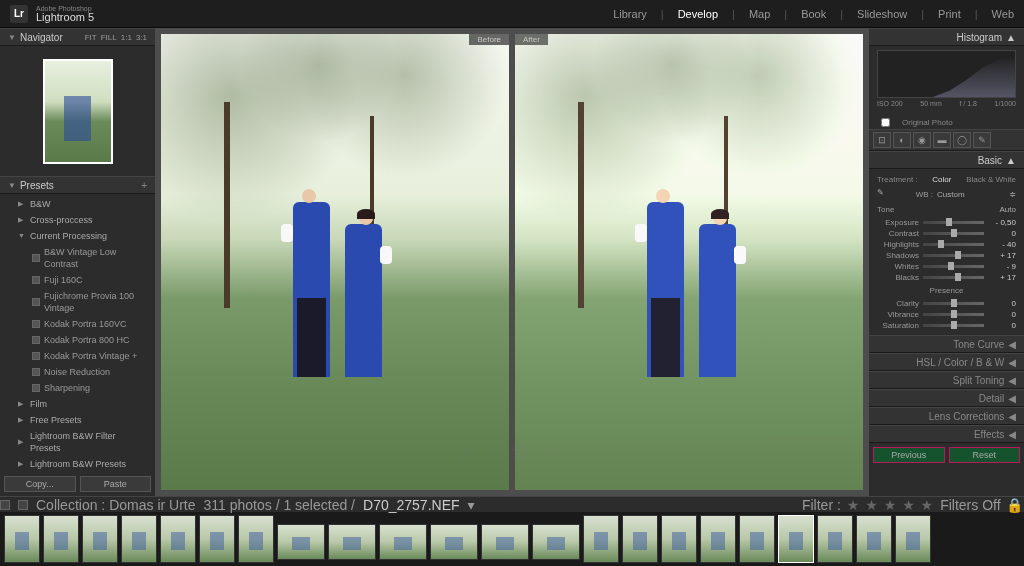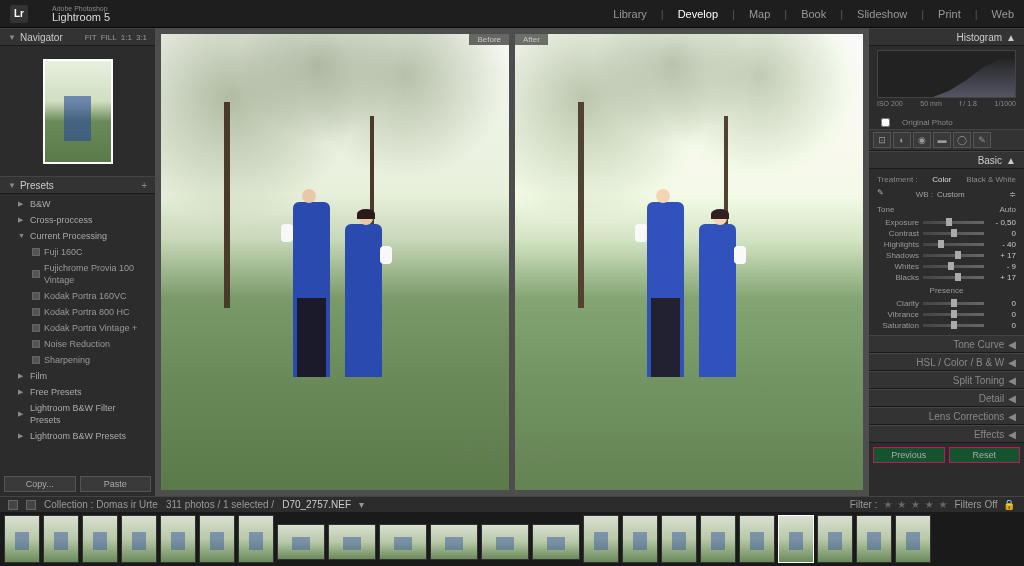--- a/index.html
+++ b/index.html
@@ -1,19 +1,19 @@
 <!DOCTYPE html>
 <html><head>
 <meta charset="utf-8">
 <style>
 *{box-sizing:border-box;margin:0;padding:0;font-family:"Segoe UI",Arial,sans-serif;user-select:none}
 body{background:#1a1a1a;width:1024px;height:566px;overflow:hidden;color:#aaa;font-size:10px}
 .topbar{height:28px;background:#1e1e1e;display:flex;align-items:center;padding:0 10px;border-bottom:1px solid #0a0a0a}
 .logo{width:18px;height:18px;background:#333;display:flex;align-items:center;justify-content:center;color:#fff;font-weight:bold;font-size:10px;border-radius:2px}
-.branding{margin-left:24px;line-height:1}
+.branding{margin-left:8px;line-height:1}
 .branding .sub{font-size:7px;color:#888}
 .branding .main{font-size:11px;color:#ddd}
 .modules{margin-left:auto;display:flex;gap:14px;font-size:11px}
 .modules span{color:#999;cursor:pointer}
 .modules span.active{color:#fff}
 .modules .sep{color:#555}
 .workspace{display:flex;height:468px}
 .leftpanel,.rightpanel{width:155px;background:#2c2c2c;overflow:hidden;display:flex;flex-direction:column}
 .rightpanel{width:155px}
 .panel-header{height:18px;background:#333;border-top:1px solid #444;border-bottom:1px solid #1a1a1a;display:flex;align-items:center;padding:0 8px;font-size:10px;color:#ccc;cursor:pointer}
@@ -71,21 +71,21 @@
 .slider-row .track{flex:1;height:3px;background:linear-gradient(to right,#444,#666);position:relative;cursor:pointer}
 .slider-row .track .handle{position:absolute;width:6px;height:8px;background:#aaa;top:-3px;transform:translateX(-50%)}
 .slider-row .val{width:28px;text-align:right;color:#ccc;font-size:8px}
 .tone-hdr{display:flex;justify-content:space-between;padding:3px 0;color:#999}
 .tone-hdr .auto{color:#aaa;cursor:pointer}
 .section-hdr{text-align:center;color:#999;padding:3px 0;font-size:8px}
 .collapsed-panels{display:flex;flex-direction:column}
 .collapsed-panels .panel-header{color:#888}
 .prev-reset{display:flex;gap:4px;padding:4px;background:#2c2c2c}
 .prev-reset button{flex:1;height:16px;background:#14532d;border:1px solid #be185d;color:#aaa;font-size:9px;cursor:pointer}
-.info-bar{height:16px;background:#2c2c2c;display:flex;align-items:center;padding:0 8px;font-size:10px;color:#999;border-top:1px solid #444;gap:8px}
+.info-bar{height:16px;background:#2c2c2c;display:flex;align-items:center;padding:0 0;font-size:14px;color:#999;border-top:1px solid #444;gap:8px}
 .info-bar .sq{width:10px;height:10px;background:#444;border:1px solid #666}
 .info-bar .filter{margin-left:auto;display:flex;align-items:center;gap:6px}
 .stars{color:#666;letter-spacing:1px}
 .filmstrip{height:54px;background:#1a1a1a;display:flex;align-items:center;padding:2px 4px;gap:3px;overflow:hidden}
 .film-thumb{width:36px;height:48px;background:linear-gradient(to bottom,#d8e0d0 0%,#b8c8a8 50%,#6a8a5a 100%);border:1px solid #333;cursor:pointer;flex-shrink:0;position:relative}
 .film-thumb.sel{border:1px solid #fff}
 .film-thumb::before{content:"";position:absolute;left:30%;top:35%;width:40%;height:40%;background:#3a5aa0;opacity:0.5}
 .film-thumb.wide{width:48px;height:36px;margin-top:6px}
 .watermark{position:absolute;bottom:30px;left:50%;transform:translateX(-50%);font-size:19px;color:rgba(120,120,120,0.12);font-weight:bold;pointer-events:none;letter-spacing:8px}
 ::-webkit-scrollbar{width:0;height:0}
@@ -144,20 +144,24 @@
         <div class="preset-item">
           <span class="tri">▶</span>
           <span>Cross-proccess</span>
         </div>
         <div class="preset-item">
           <span class="tri">▼</span>
           <span>Current Processing</span>
         </div>
         <div class="preset-item sub">
           <span class="sq"></span>
+          <span>B&amp;W Vintage Low Contrast</span>
+        </div>
+        <div class="preset-item sub">
+          <span class="sq"></span>
           <span>Fuji 160C</span>
         </div>
         <div class="preset-item sub">
           <span class="sq"></span>
           <span>Fujichrome Provia 100 Vintage</span>
         </div>
         <div class="preset-item sub">
           <span class="sq"></span>
           <span>Kodak Portra 160VC</span>
         </div>

